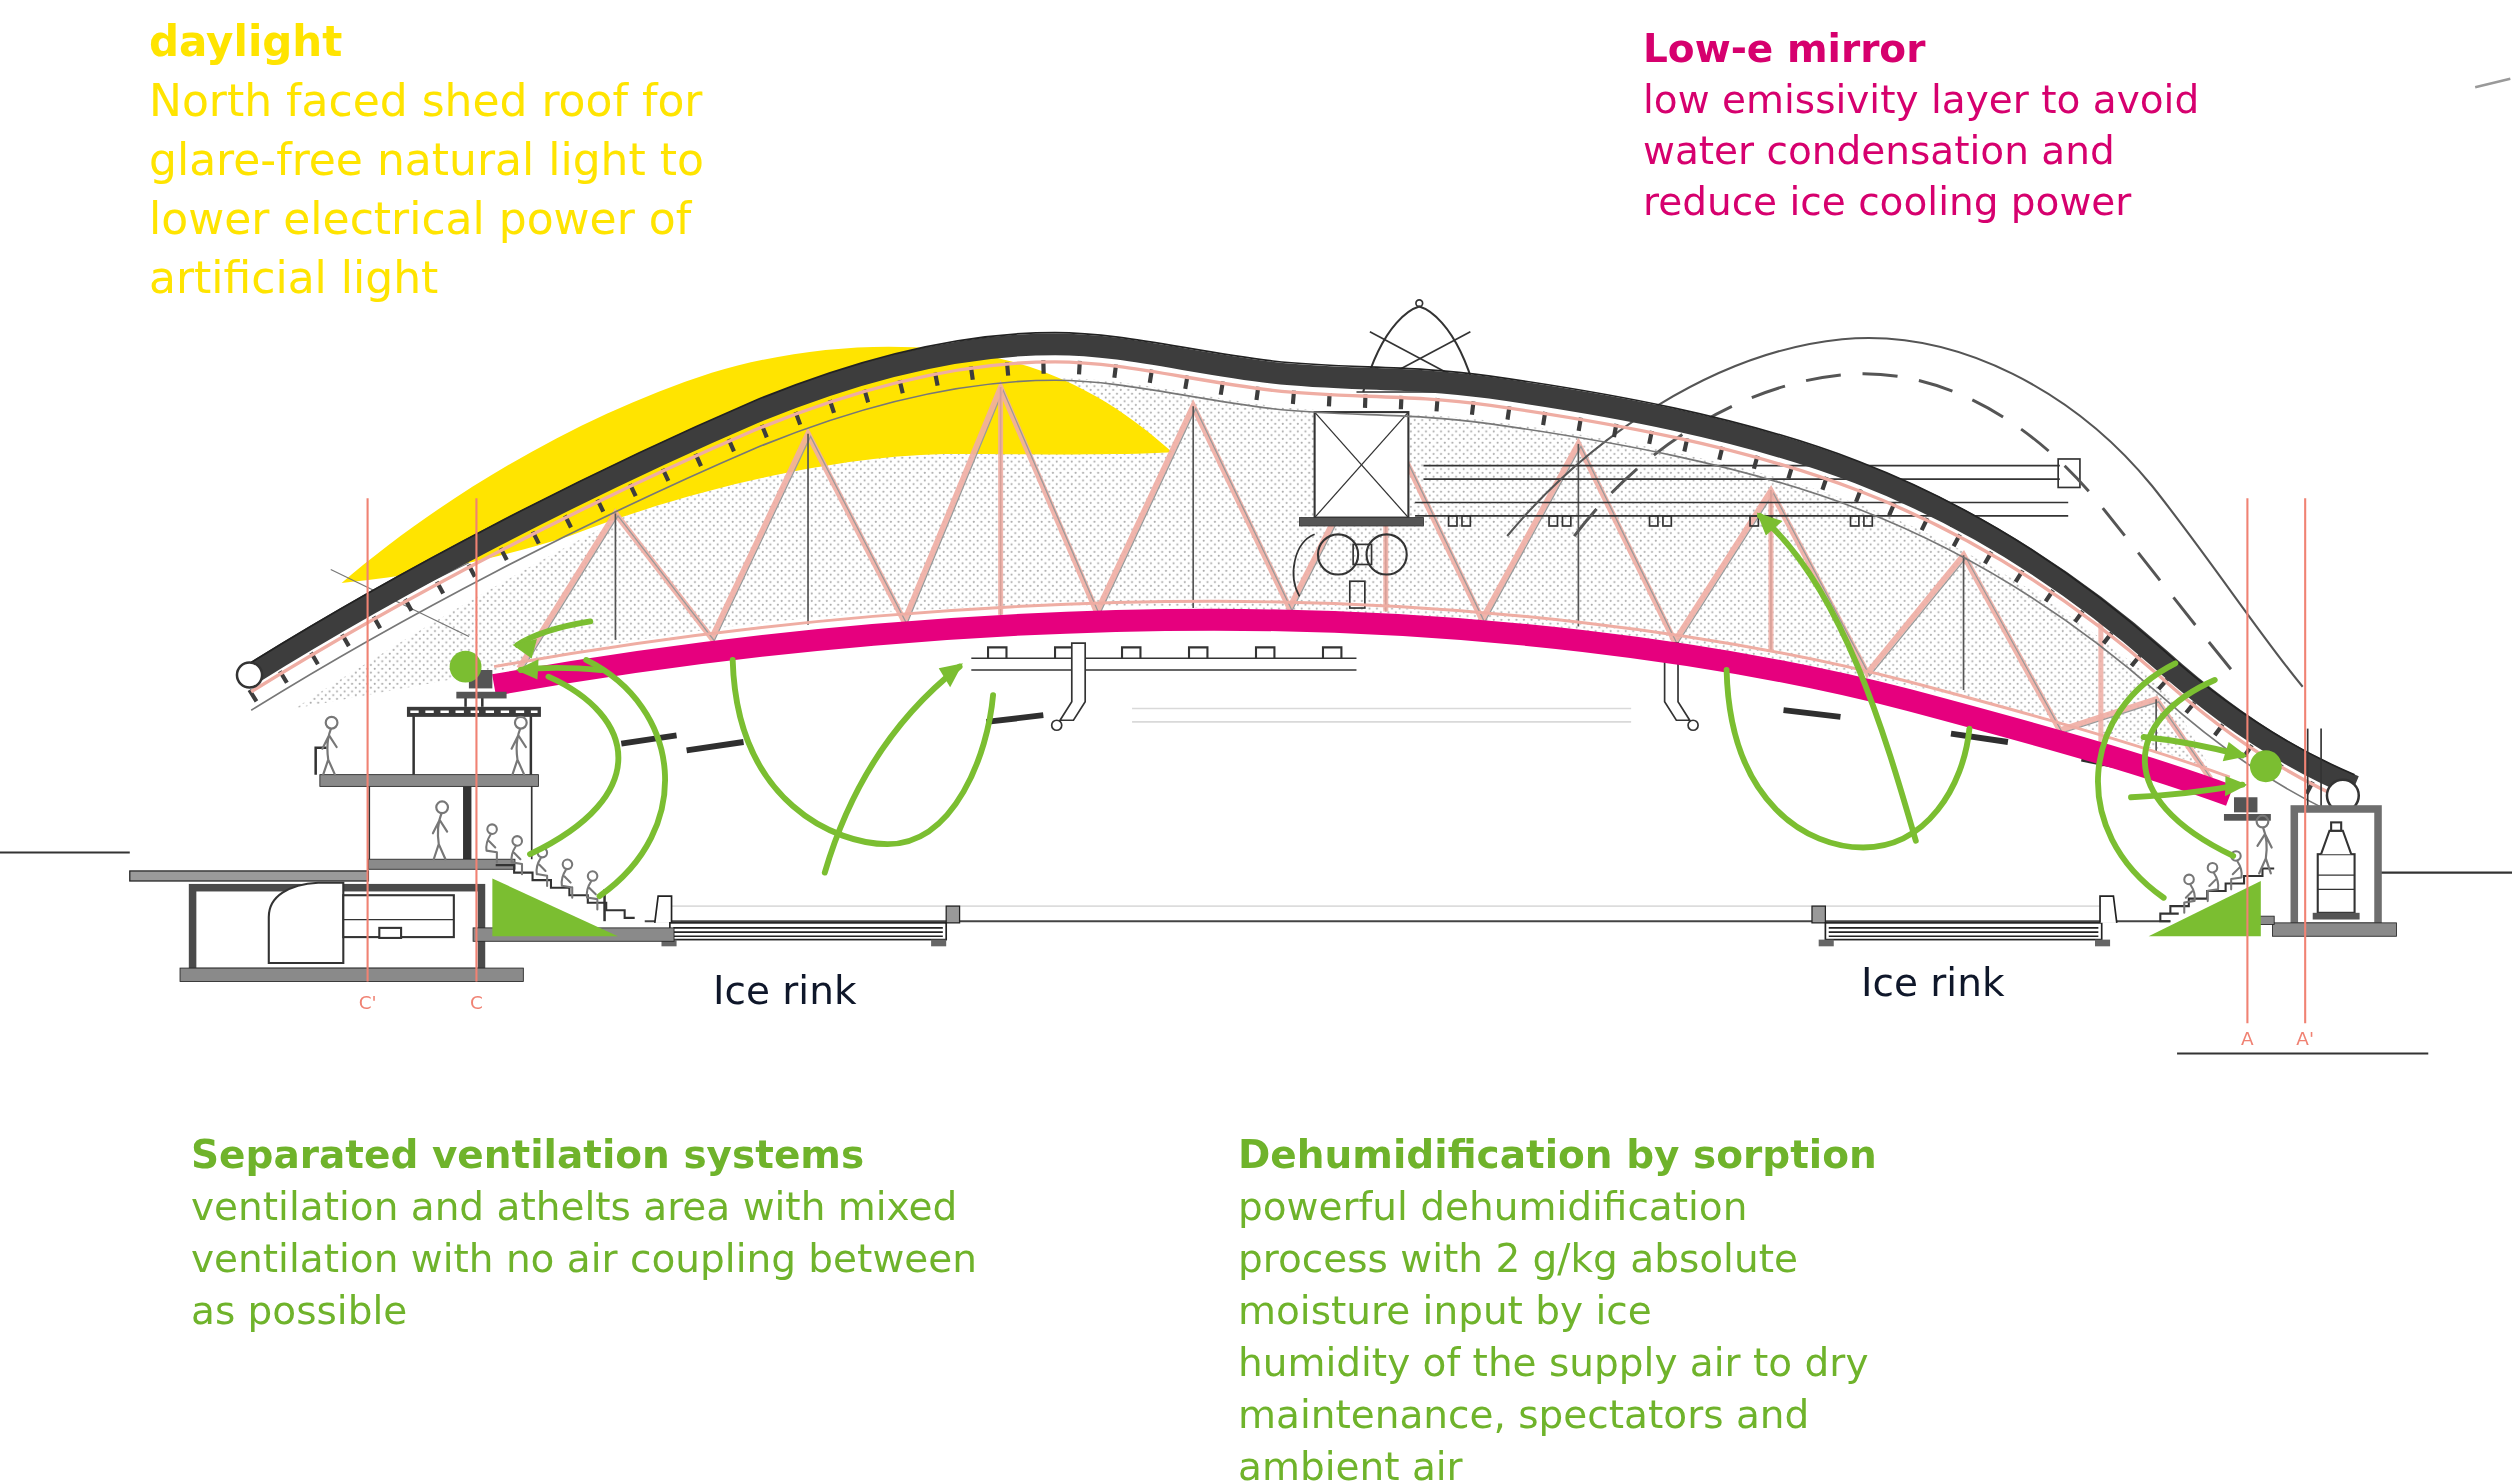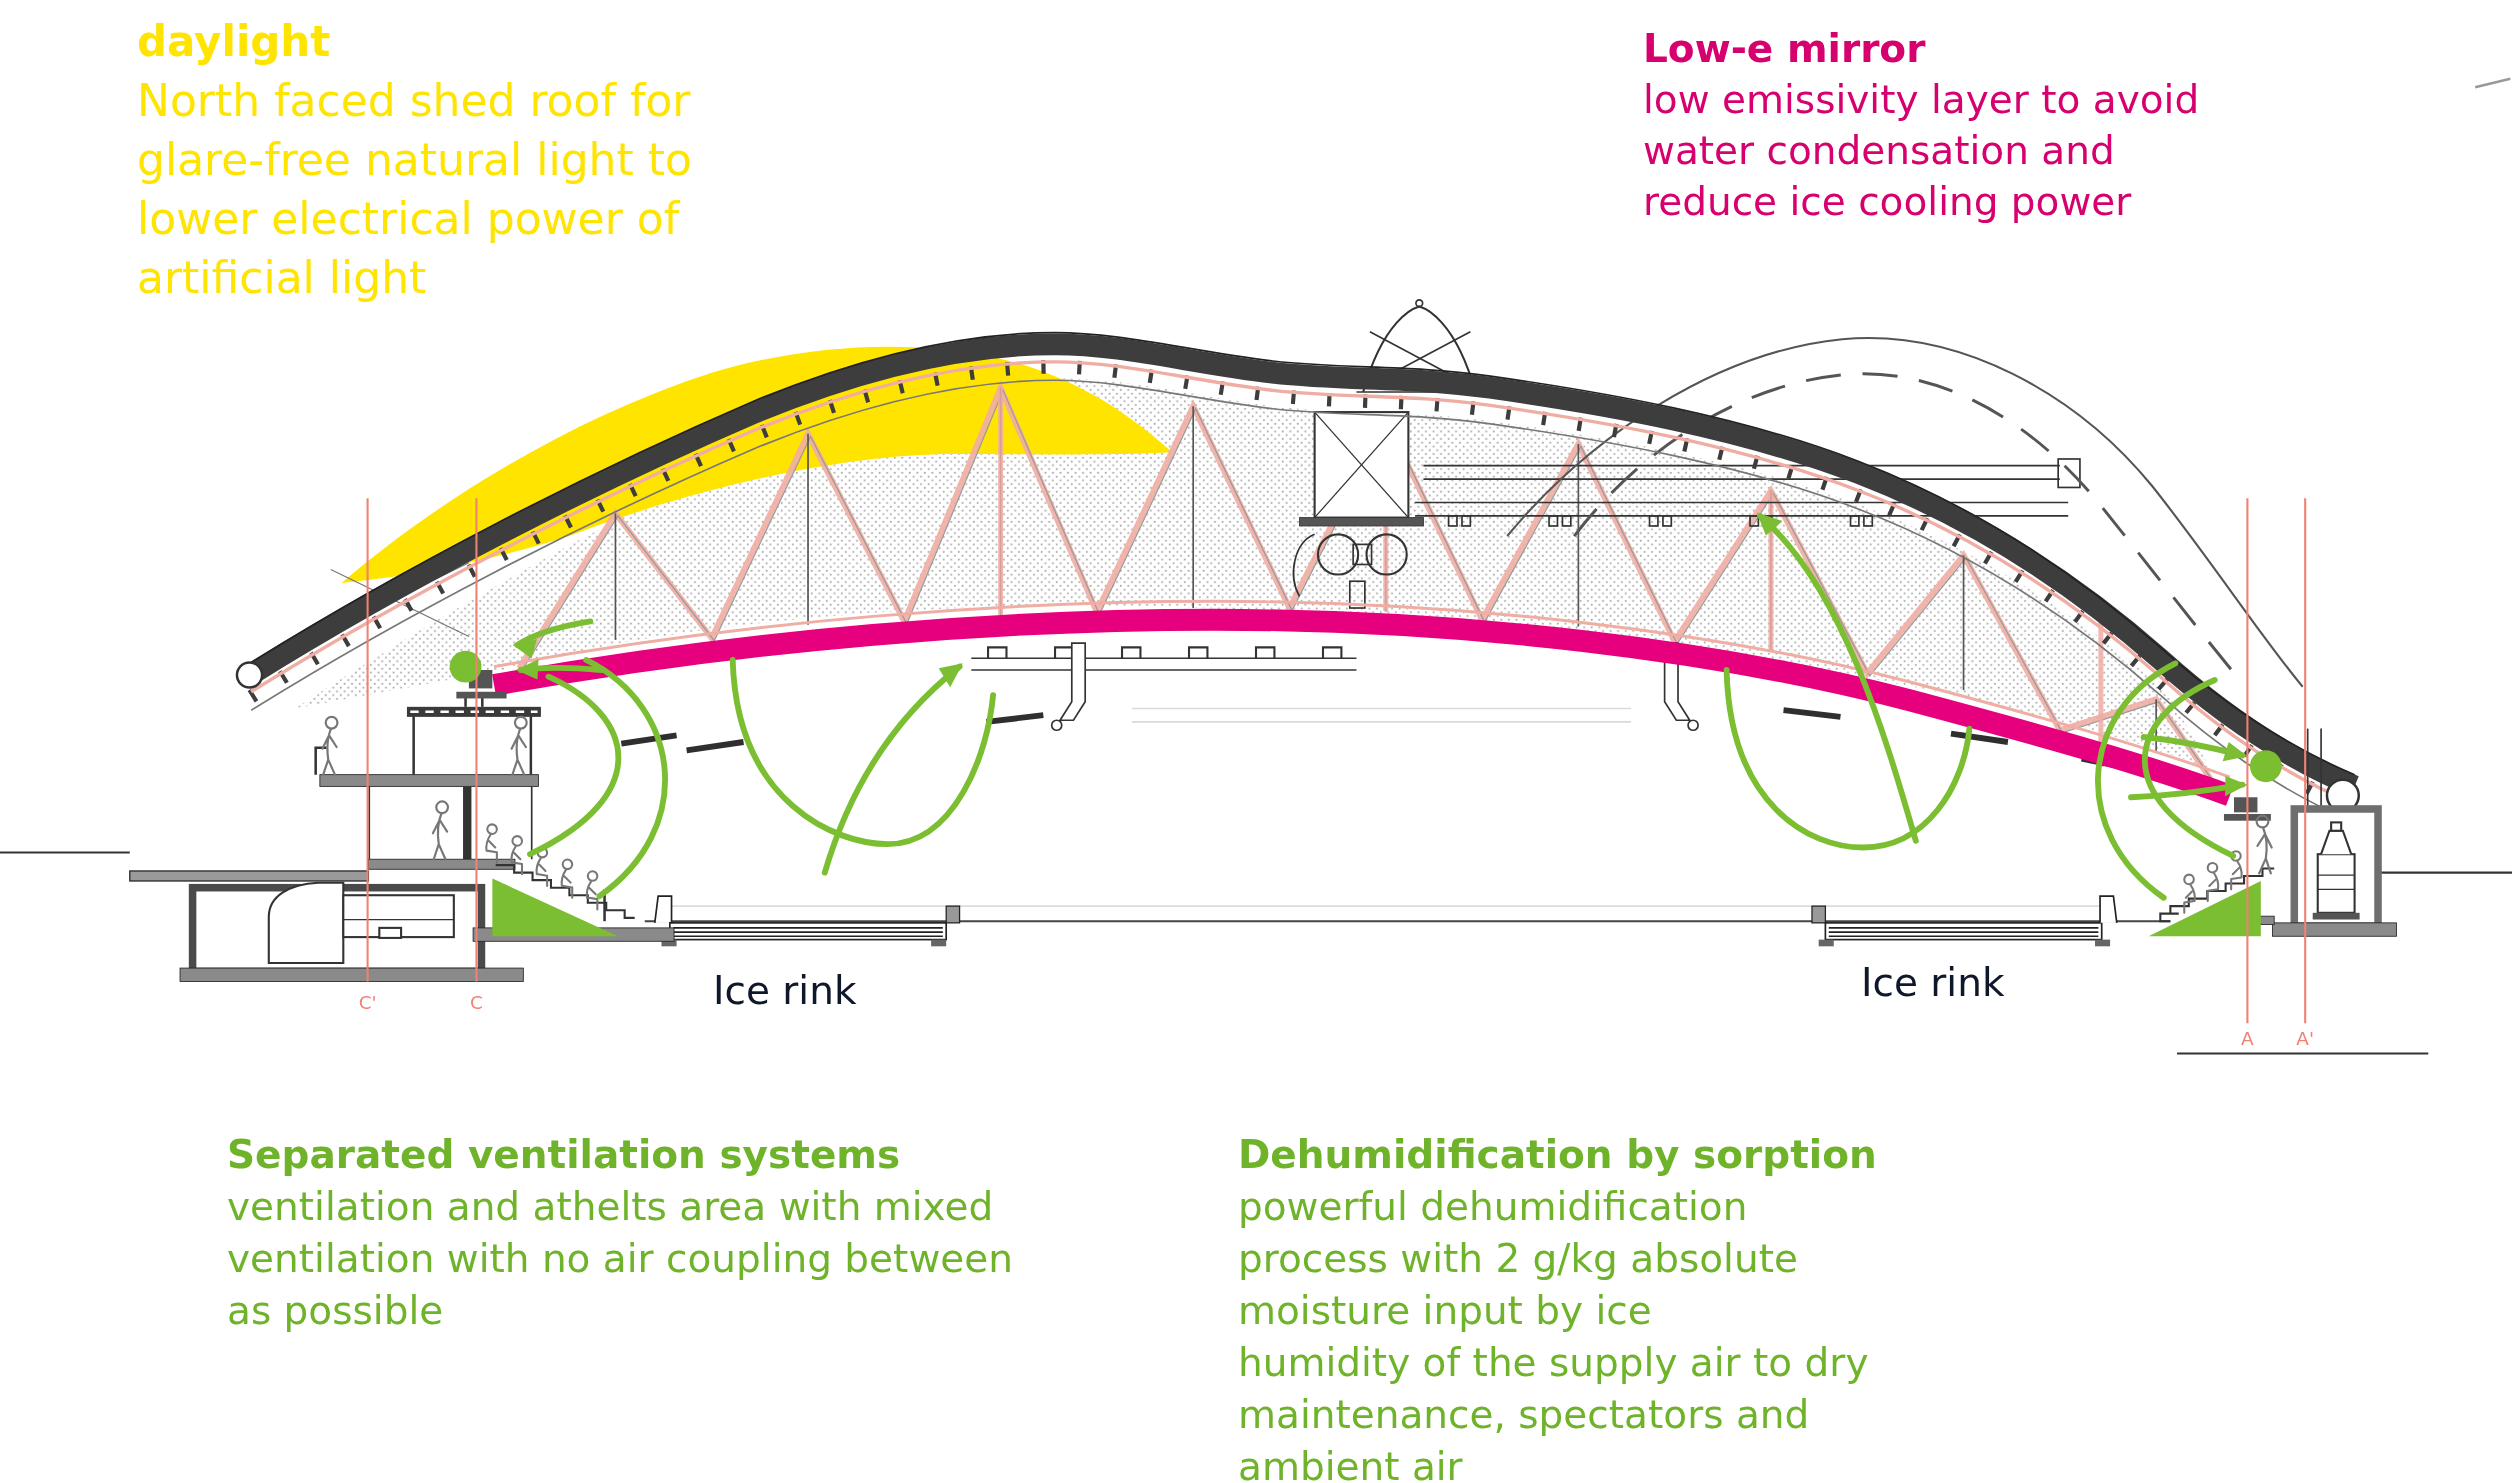--- a/index.html
+++ b/index.html
@@ -5,24 +5,24 @@
   html,body{margin:0;padding:0;background:#fff;}
   .stage{position:relative;width:2512px;height:1484px;background:#fff;overflow:hidden;
          font-family:"DejaVu Sans",sans-serif;}
   .stage svg{position:absolute;left:0;top:0;}
   .note{position:absolute;}
   .note .t{font-weight:bold;}
   .c-yellow{color:#FFE400;}
   .c-pink{color:#D6006E;}
   .c-green{color:#6FB32B;}
   .c-ink{color:#0f172a;}
-  .n-daylight{left:137px;top:11.7px;font-size:44px;line-height:59px;}
+  .n-daylight{left:149px;top:11.7px;font-size:44px;line-height:59px;}
   .n-daylight .t{font-size:42px;}
   .n-lowe{left:1643px;top:23.4px;font-size:39px;line-height:51px;}
-  .n-sepvent{left:191px;top:1129px;font-size:39px;line-height:52px;margin-left:36px;}
+  .n-sepvent{left:191px;top:1129px;font-size:39px;line-height:52px;}
   .n-dehum{left:1238px;top:1129px;font-size:39px;line-height:52px;}
   .icerink{position:absolute;font-size:39px;}
   .ir-left{left:713px;top:968px;}
   .ir-right{left:1861px;top:960px;}
 </style>
 </head>
 <body>
 
 <div class="stage">
 

